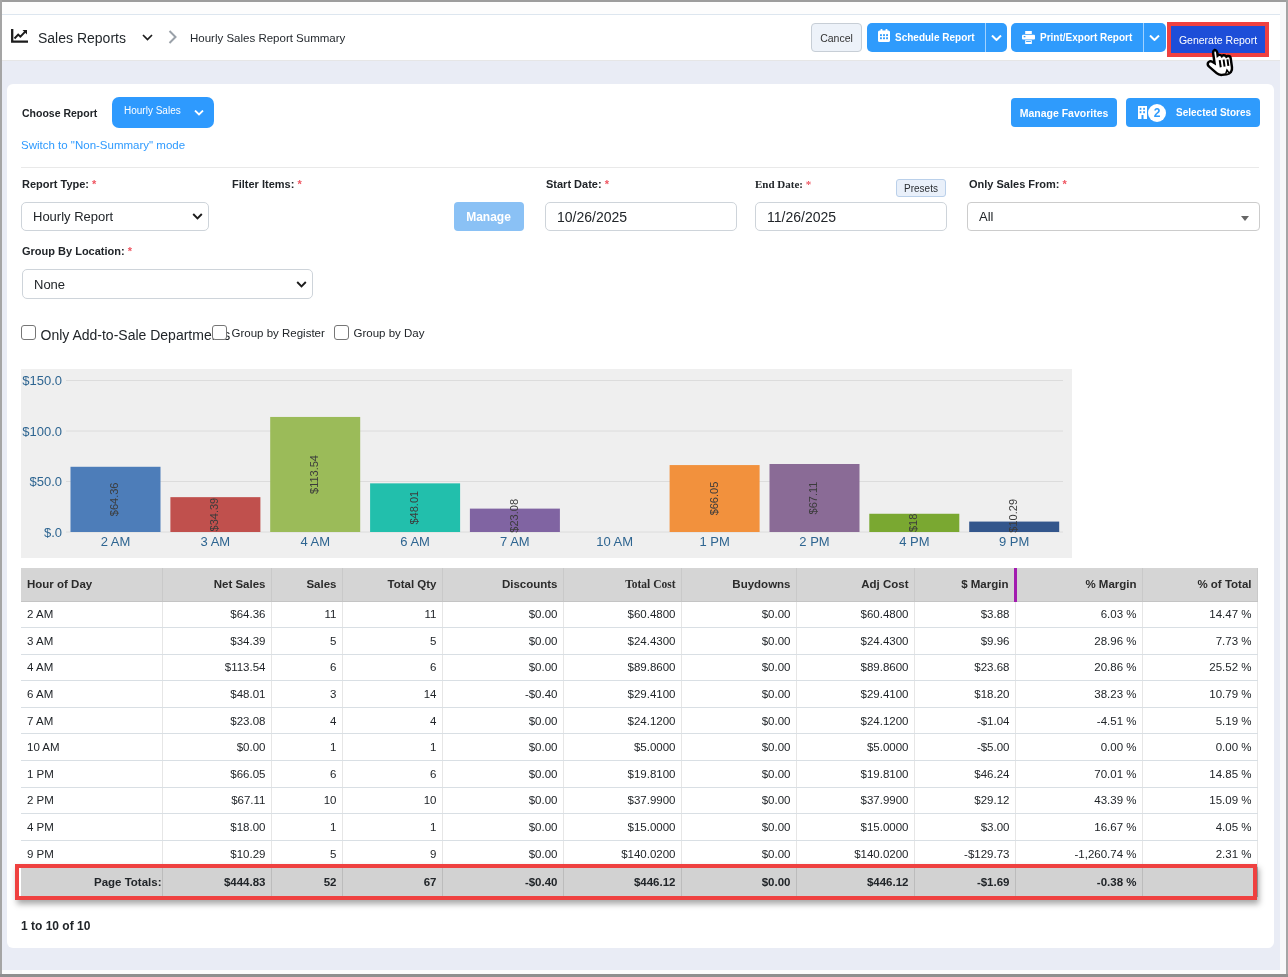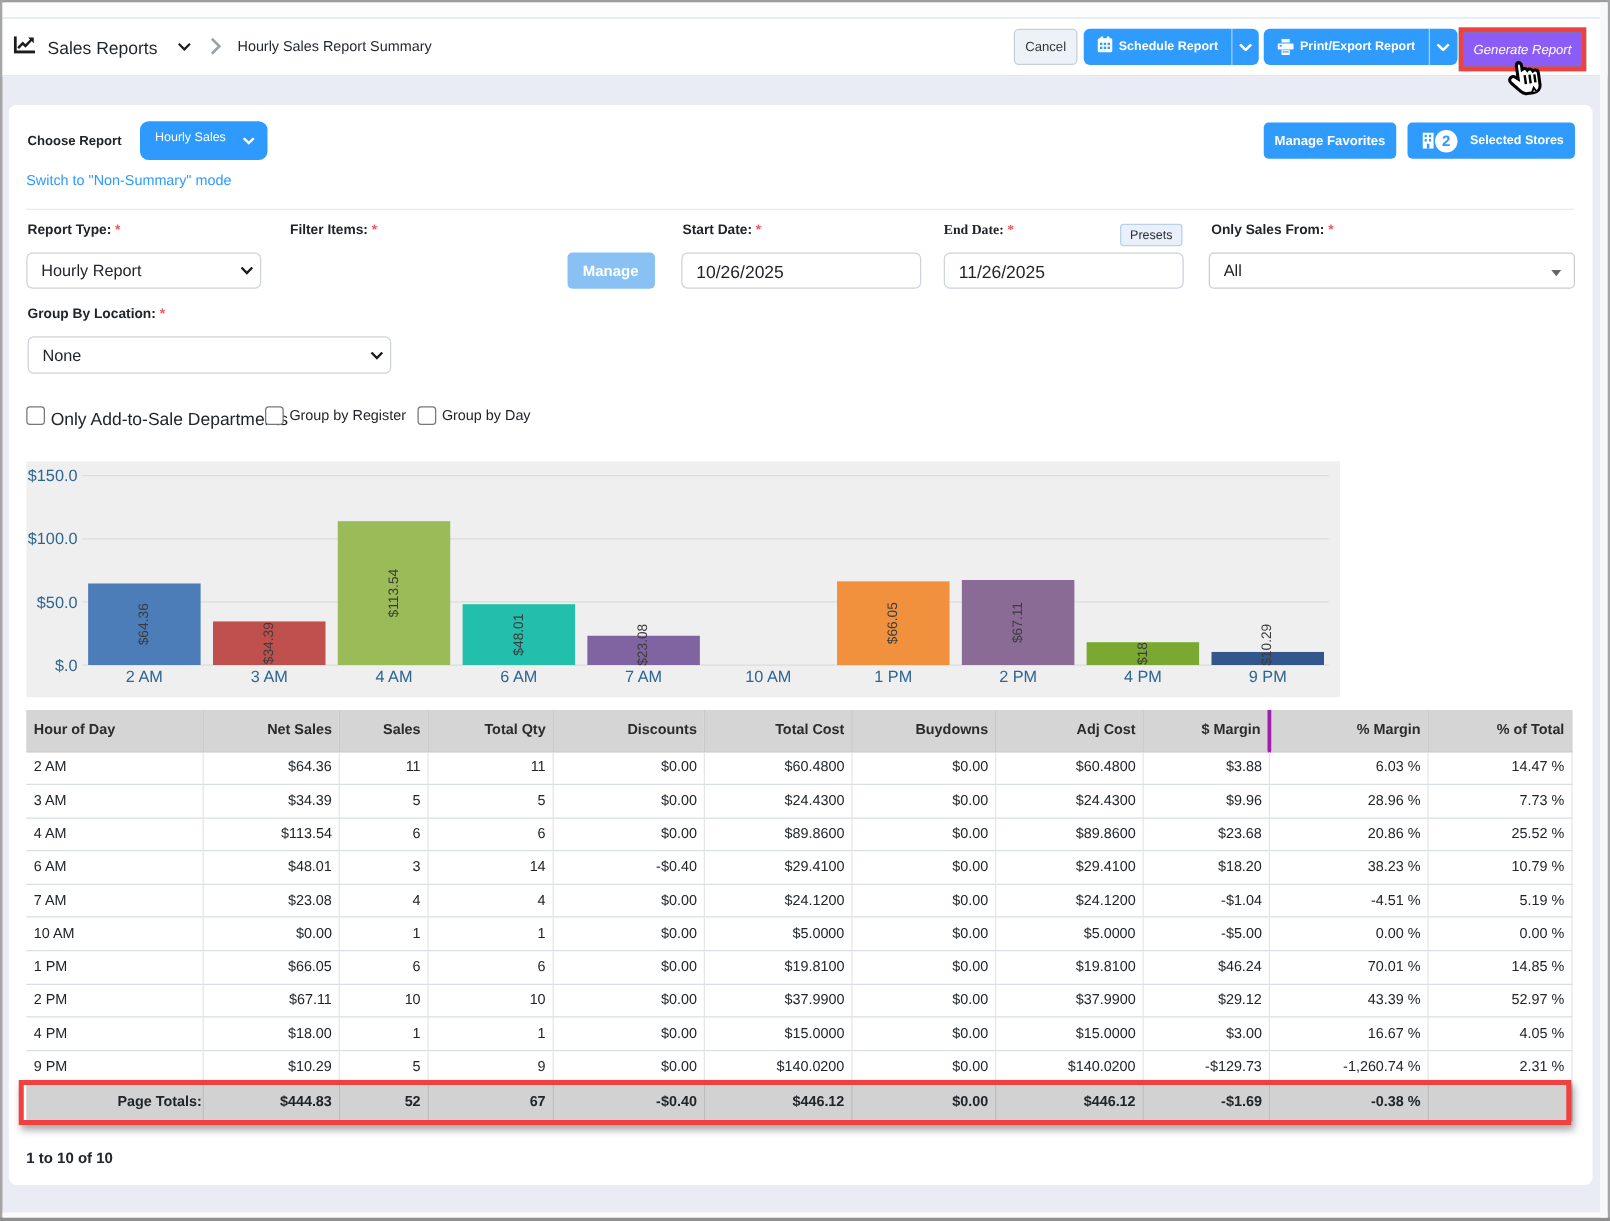--- a/index.html
+++ b/index.html
@@ -72,21 +72,21 @@
     <rect x="4.1" y="10.1" width="4.8" height="0.9" fill="#2f9bfc"></rect>
   </svg>
   <div class="abs" style="left:29px;top:8.5px;font-size:10px;font-weight:bold;color:#fff;white-space:nowrap;">Print/Export Report</div>
   <div class="abs" style="left:132px;top:0;width:1px;height:29px;background:rgba(255,255,255,0.55);"></div>
   <svg class="abs" style="left:138px;top:12px;" width="11" height="6" viewBox="0 0 11 6">
     <path d="M1,0.5 L5.5,5 L10,0.5" stroke="#fff" stroke-width="2" fill="none"></path>
   </svg>
 </div>
 
 <div class="abs" style="left:1167px;top:22px;width:102px;height:35px;border:4px solid #ef4140;background:#1fbfae;"></div>
-<div class="abs" style="left:1171px;top:26px;width:94px;height:27px;background:#8b5cf6;display:flex;align-items:center;justify-content:center;font-size:10.5px;color:#fff;white-space:nowrap;font-style:italic;">Generate Report</div>
+<div class="abs" style="left:1171px;top:26px;width:94px;height:27px;background:#1d4ed8;display:flex;align-items:center;justify-content:center;font-size:10.5px;color:#fff;white-space:nowrap;">Generate Report</div>
 
 <svg class="abs" style="left:1205px;top:47px;z-index:50;" width="33" height="34" viewBox="0 0 35 36">
   <g transform="rotate(-8 16 18)">
     <path d="M13.2,2.5 c-1.8,0 -2.9,1.3 -2.9,3.2 V16.3 l-2.2,-1.8 c-1.6,-1.3 -3.8,-1 -4.7,0.7 c-0.7,1.3 -0.5,2.7 0.7,3.9 l6.9,8 c1.5,1.7 3.2,2.6 5.5,2.6 h4.9 c4,0 6.6,-2.6 6.6,-6.6 V13.6 c0,-1.7 -1.2,-2.8 -2.8,-2.8 c-0.6,0 -1.1,0.2 -1.6,0.5 c-0.5,-1.2 -1.5,-2 -2.8,-2 c-0.7,0 -1.3,0.2 -1.8,0.7 c-0.5,-1 -1.5,-1.7 -2.7,-1.7 c-0.6,0 -1.1,0.2 -1.6,0.5 V5.7 c0,-1.9 -1.2,-3.2 -2.9,-3.2 z" fill="#fff" stroke="#000" stroke-width="2.6"></path>
     <g stroke="#000" stroke-width="2.1" stroke-linecap="butt">
       <line x1="16.2" y1="13.8" x2="16.2" y2="21.5"></line>
       <line x1="20.3" y1="14" x2="20.3" y2="21.5"></line>
       <line x1="24.4" y1="14.3" x2="24.4" y2="21.2"></line>
     </g>
     <path d="M20.5,29 l1.8,-3.5 l1.8,3.3" fill="#fff" stroke="#000" stroke-width="1.6"></path>
@@ -210,21 +210,21 @@
           <col style="width:127px">
           <col style="width:115px">
         </colgroup>
         <tbody>
           <tr>
             <th style="height:31px;background:#d5d5d5;font-size:11.5px;color:#2b2b2b;text-align:left;padding:0 0 0 6px;border-right:1px solid #c9c9c9;border-bottom:1px solid #c4c4c4;">Hour of Day</th>
             <th style="height:31px;background:#d5d5d5;font-size:11.5px;color:#2b2b2b;text-align:right;padding:0 5px 0 0;border-right:1px solid #c9c9c9;border-bottom:1px solid #c4c4c4;">Net Sales</th>
             <th style="height:31px;background:#d5d5d5;font-size:11.5px;color:#2b2b2b;text-align:right;padding:0 5px 0 0;border-right:1px solid #c9c9c9;border-bottom:1px solid #c4c4c4;">Sales</th>
             <th style="height:31px;background:#d5d5d5;font-size:11.5px;color:#2b2b2b;text-align:right;padding:0 5px 0 0;border-right:1px solid #c9c9c9;border-bottom:1px solid #c4c4c4;">Total Qty</th>
             <th style="height:31px;background:#d5d5d5;font-size:11.5px;color:#2b2b2b;text-align:right;padding:0 5px 0 0;border-right:1px solid #c9c9c9;border-bottom:1px solid #c4c4c4;">Discounts</th>
-            <th style="height:31px;background:#d5d5d5;font-size:11.5px;color:#2b2b2b;text-align:right;padding:0 5px 0 0;border-right:1px solid #c9c9c9;border-bottom:1px solid #c4c4c4;">Total Cost</th>
+            <th style="height:31px;background:#d5d5d5;font-size:11.5px;color:#2b2b2b;text-align:right;padding:0 5px 0 0;border-right:1px solid #c9c9c9;border-bottom:1px solid #c4c4c4;font-family:Liberation Serif, serif;">Total Cost</th>
             <th style="height:31px;background:#d5d5d5;font-size:11.5px;color:#2b2b2b;text-align:right;padding:0 5px 0 0;border-right:1px solid #c9c9c9;border-bottom:1px solid #c4c4c4;">Buydowns</th>
             <th style="height:31px;background:#d5d5d5;font-size:11.5px;color:#2b2b2b;text-align:right;padding:0 5px 0 0;border-right:1px solid #c9c9c9;border-bottom:1px solid #c4c4c4;">Adj Cost</th>
             <th style="height:33px;background:#d5d5d5;font-size:11.5px;color:#2b2b2b;text-align:right;padding:0 5px 0 0;border-right:3px solid #a21caf;border-bottom:1px solid #c4c4c4;">$ Margin</th>
             <th style="height:31px;background:#d5d5d5;font-size:11.5px;color:#2b2b2b;text-align:right;padding:0 5px 0 0;border-right:1px solid #c9c9c9;border-bottom:1px solid #c4c4c4;">% Margin</th>
             <th style="height:31px;background:#d5d5d5;font-size:11.5px;color:#2b2b2b;text-align:right;padding:0 5px 0 0;border-right:1px solid #c9c9c9;border-bottom:1px solid #c4c4c4;margin-top:45px;">% of Total</th>
           </tr>
           <tr>
             <td style="height:26.6px;text-align:left;padding:0 0 0 6px;border-right:1px solid #e6e6e6;border-bottom:1px solid #d9dfe4;">2 AM</td>
             <td style="height:26.6px;text-align:right;padding:0 5px 0 0;border-right:1px solid #e6e6e6;border-bottom:1px solid #d9dfe4;">$64.36</td>
             <td style="height:26.6px;text-align:right;padding:0 5px 0 0;border-right:1px solid #e6e6e6;border-bottom:1px solid #d9dfe4;">11</td>
@@ -319,21 +319,21 @@
             <td style="height:26.6px;text-align:left;padding:0 0 0 6px;border-right:1px solid #e6e6e6;border-bottom:1px solid #d9dfe4;">2 PM</td>
             <td style="height:26.6px;text-align:right;padding:0 5px 0 0;border-right:1px solid #e6e6e6;border-bottom:1px solid #d9dfe4;">$67.11</td>
             <td style="height:26.6px;text-align:right;padding:0 5px 0 0;border-right:1px solid #e6e6e6;border-bottom:1px solid #d9dfe4;">10</td>
             <td style="height:26.6px;text-align:right;padding:0 5px 0 0;border-right:1px solid #e6e6e6;border-bottom:1px solid #d9dfe4;">10</td>
             <td style="height:26.6px;text-align:right;padding:0 5px 0 0;border-right:1px solid #e6e6e6;border-bottom:1px solid #d9dfe4;">$0.00</td>
             <td style="height:26.6px;text-align:right;padding:0 5px 0 0;border-right:1px solid #e6e6e6;border-bottom:1px solid #d9dfe4;">$37.9900</td>
             <td style="height:26.6px;text-align:right;padding:0 5px 0 0;border-right:1px solid #e6e6e6;border-bottom:1px solid #d9dfe4;">$0.00</td>
             <td style="height:26.6px;text-align:right;padding:0 5px 0 0;border-right:1px solid #e6e6e6;border-bottom:1px solid #d9dfe4;">$37.9900</td>
             <td style="height:26.6px;text-align:right;padding:0 5px 0 0;border-right:1px solid #e6e6e6;border-bottom:1px solid #d9dfe4;">$29.12</td>
             <td style="height:26.6px;text-align:right;padding:0 5px 0 0;border-right:1px solid #e6e6e6;border-bottom:1px solid #d9dfe4;">43.39 %</td>
-            <td style="height:26.6px;text-align:right;padding:0 5px 0 0;border-right:1px solid #e6e6e6;border-bottom:1px solid #d9dfe4;">52.97 %</td>
+            <td style="height:26.6px;text-align:right;padding:0 5px 0 0;border-right:1px solid #e6e6e6;border-bottom:1px solid #d9dfe4;">15.09 %</td>
           </tr>
           <tr>
             <td style="height:26.6px;text-align:left;padding:0 0 0 6px;border-right:1px solid #e6e6e6;border-bottom:1px solid #d9dfe4;">4 PM</td>
             <td style="height:26.6px;text-align:right;padding:0 5px 0 0;border-right:1px solid #e6e6e6;border-bottom:1px solid #d9dfe4;">$18.00</td>
             <td style="height:26.6px;text-align:right;padding:0 5px 0 0;border-right:1px solid #e6e6e6;border-bottom:1px solid #d9dfe4;">1</td>
             <td style="height:26.6px;text-align:right;padding:0 5px 0 0;border-right:1px solid #e6e6e6;border-bottom:1px solid #d9dfe4;">1</td>
             <td style="height:26.6px;text-align:right;padding:0 5px 0 0;border-right:1px solid #e6e6e6;border-bottom:1px solid #d9dfe4;">$0.00</td>
             <td style="height:26.6px;text-align:right;padding:0 5px 0 0;border-right:1px solid #e6e6e6;border-bottom:1px solid #d9dfe4;">$15.0000</td>
             <td style="height:26.6px;text-align:right;padding:0 5px 0 0;border-right:1px solid #e6e6e6;border-bottom:1px solid #d9dfe4;">$0.00</td>
             <td style="height:26.6px;text-align:right;padding:0 5px 0 0;border-right:1px solid #e6e6e6;border-bottom:1px solid #d9dfe4;">$15.0000</td>

